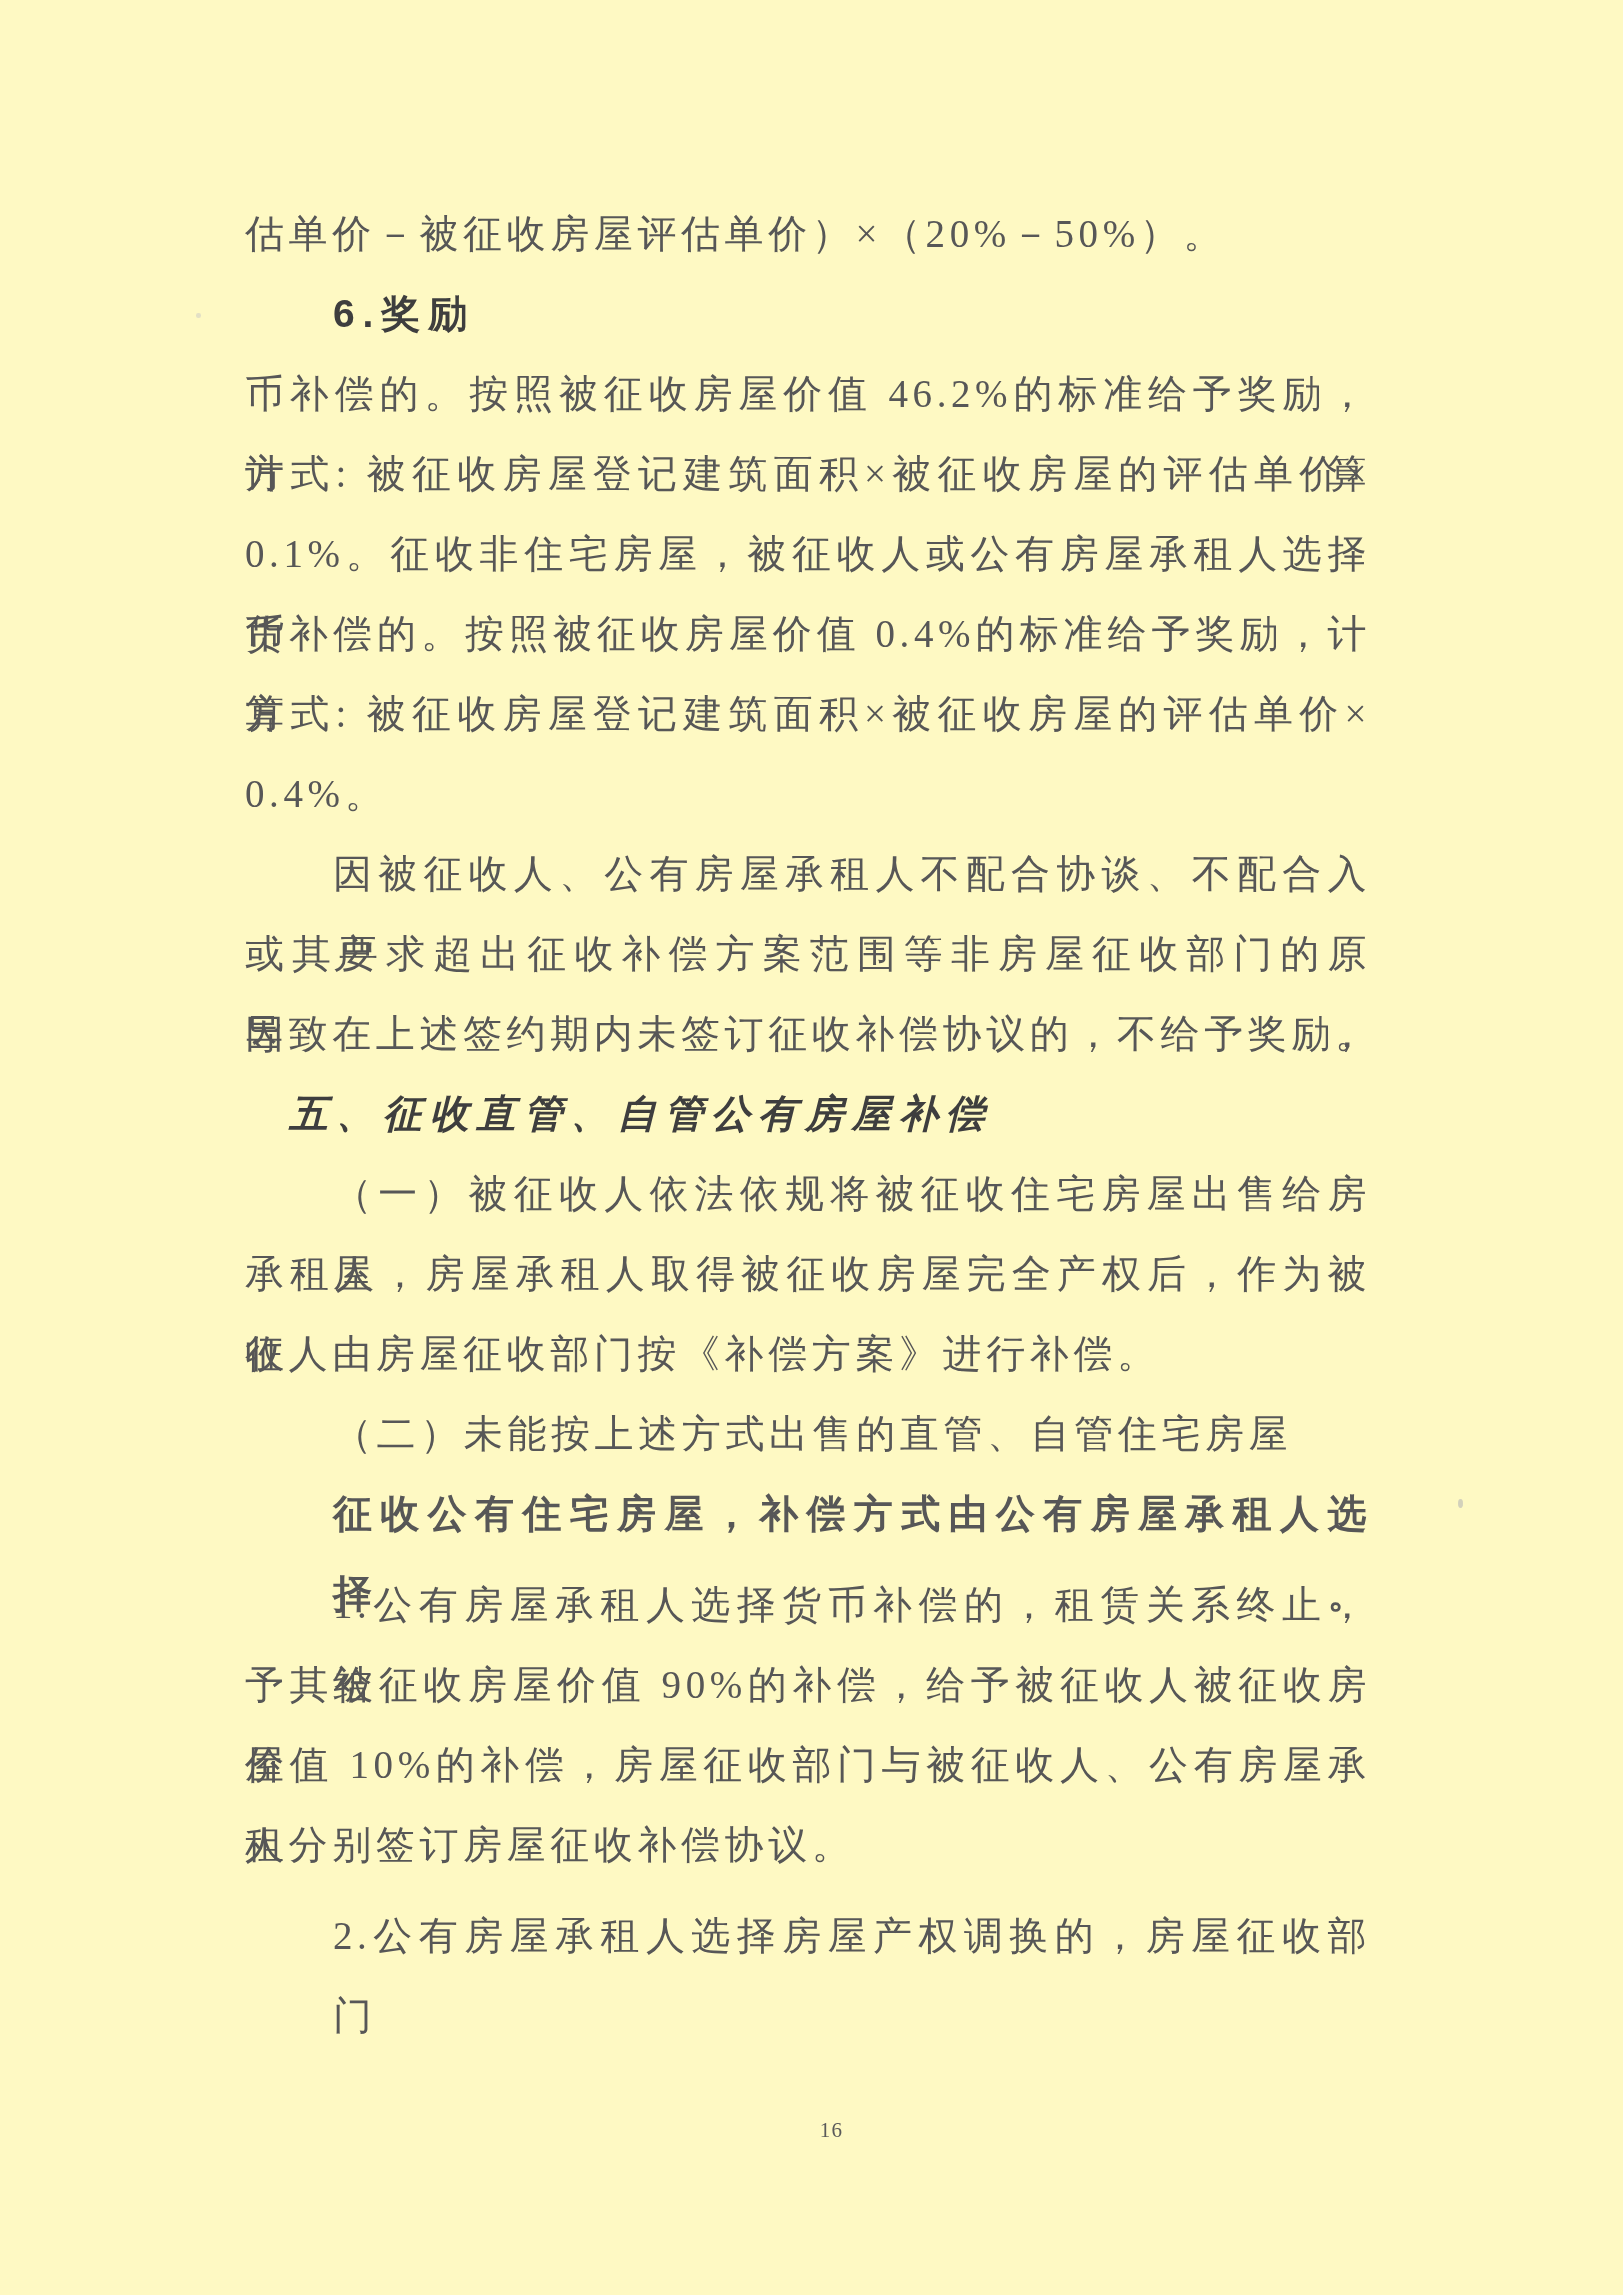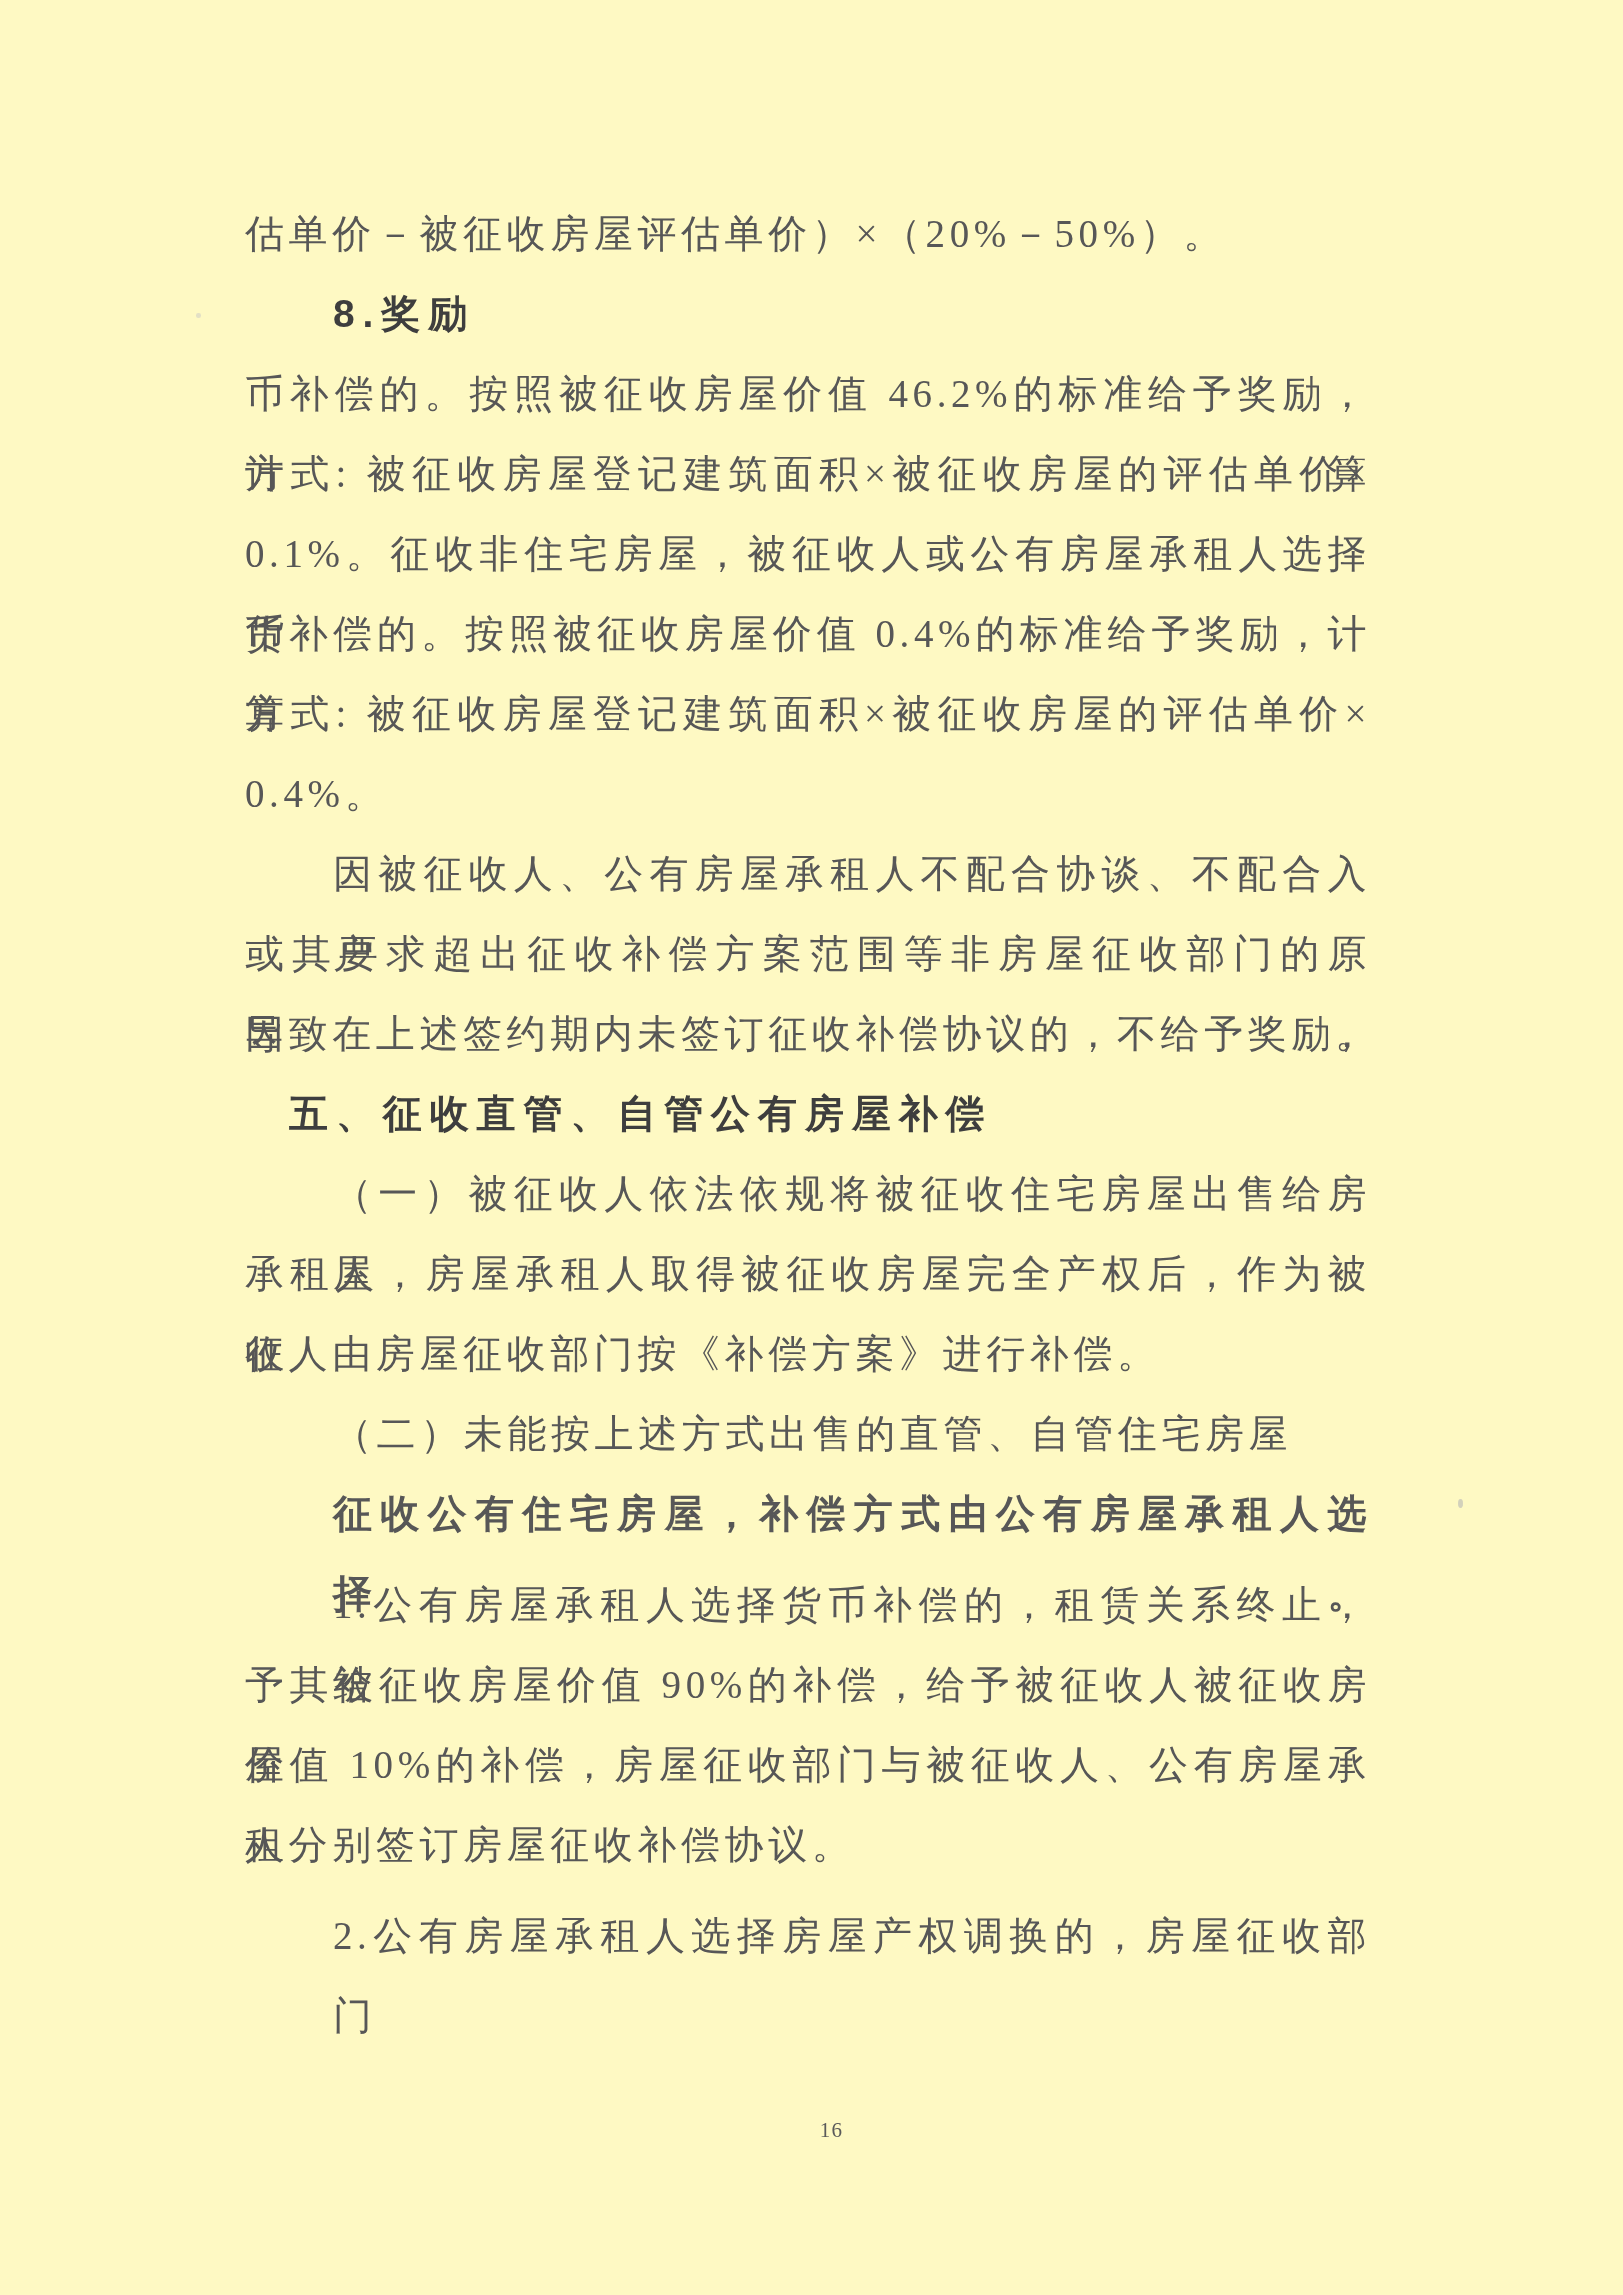--- a/index.html
+++ b/index.html
@@ -77,31 +77,31 @@
     background: #c8c8c8;
     opacity: 0.5;
   }
 </style>
 </head>
 <body>
 
 <div class="page">
   <div class="content" id="content">
       <div class="line">估单价－被征收房屋评估单价）×（20%－50%）。</div>
-      <div class="line bold" style="padding-left: 88px;">8.奖励</div>
+      <div class="line bold" style="padding-left: 88px;">6.奖励</div>
       <div class="line fill">币补偿的。按照被征收房屋价值 46.2%的标准给予奖励，计算</div>
       <div class="line fill">方式: 被征收房屋登记建筑面积×被征收房屋的评估单价×</div>
       <div class="line fill">0.1%。征收非住宅房屋，被征收人或公有房屋承租人选择货</div>
       <div class="line fill">币补偿的。按照被征收房屋价值 0.4%的标准给予奖励，计算</div>
       <div class="line fill">方式: 被征收房屋登记建筑面积×被征收房屋的评估单价×</div>
       <div class="line">0.4%。</div>
       <div class="line fill" style="padding-left: 88px;">因被征收人、公有房屋承租人不配合协谈、不配合入户</div>
       <div class="line fill">或其要求超出征收补偿方案范围等非房屋征收部门的原因，</div>
       <div class="line">导致在上述签约期内未签订征收补偿协议的，不给予奖励。</div>
-      <div class="line bold" style="padding-left: 44px;">五、征收直管、自管公有房屋补偿</div>
+      <div class="line bold" style="padding-left: 44px; font-style: italic;">五、征收直管、自管公有房屋补偿</div>
       <div class="line fill" style="padding-left: 88px;">（一）被征收人依法依规将被征收住宅房屋出售给房屋</div>
       <div class="line fill">承租人，房屋承租人取得被征收房屋完全产权后，作为被征</div>
       <div class="line">收人由房屋征收部门按《补偿方案》进行补偿。</div>
       <div class="line" style="padding-left: 88px;">（二）未能按上述方式出售的直管、自管住宅房屋</div>
       <div class="line fill" style="padding-left: 88px; font-weight: bold;">征收公有住宅房屋，补偿方式由公有房屋承租人选择。</div>
       <div class="line fill gap" style="padding-left: 88px;">1.公有房屋承租人选择货币补偿的，租赁关系终止，给</div>
       <div class="line fill">予其被征收房屋价值 90%的补偿，给予被征收人被征收房屋</div>
       <div class="line fill">价值 10%的补偿，房屋征收部门与被征收人、公有房屋承租</div>
       <div class="line">人分别签订房屋征收补偿协议。</div>
       <div class="line fill gap" style="padding-left: 88px;">2.公有房屋承租人选择房屋产权调换的，房屋征收部门</div>

